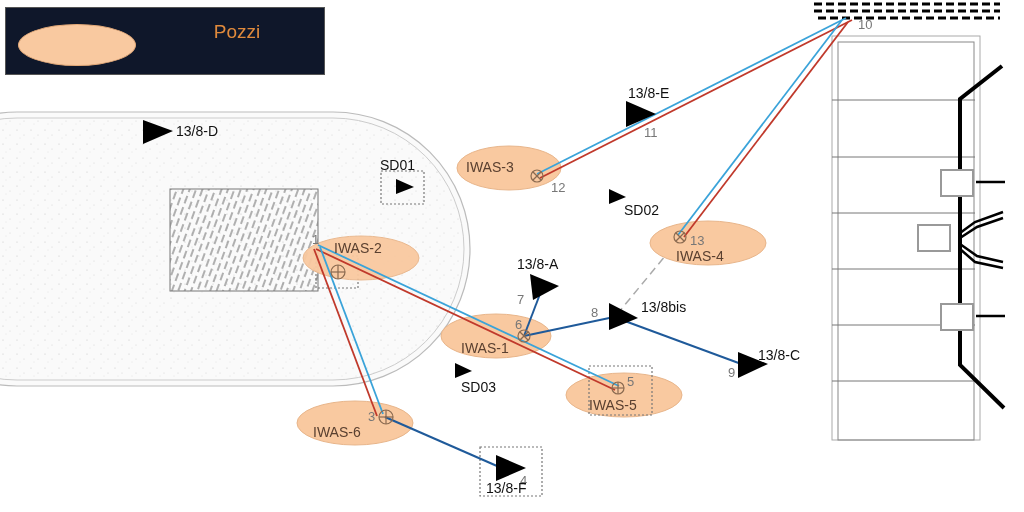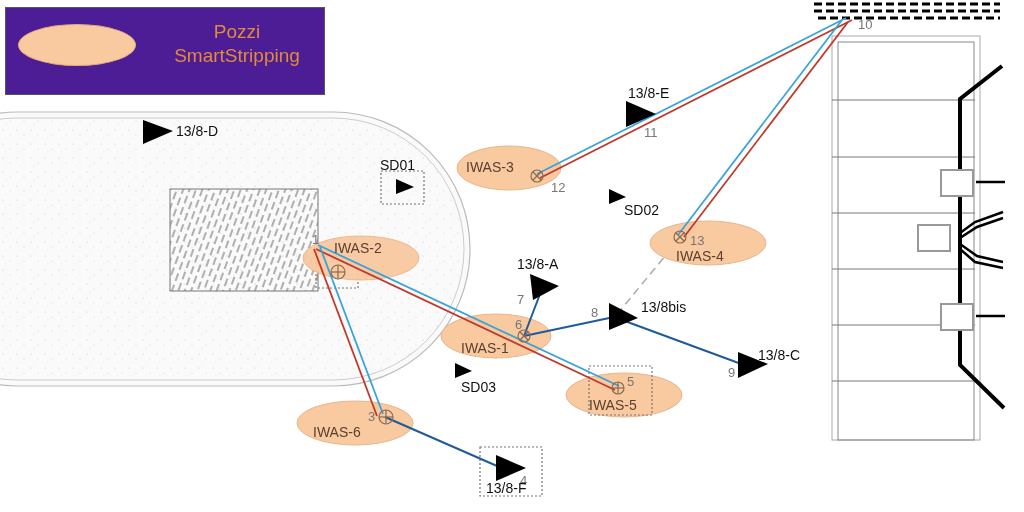--- a/index.html
+++ b/index.html
@@ -1,18 +1,18 @@
 <!DOCTYPE html>
 <html><head>
 <meta charset="utf-8">
 <style>
   html, body { margin: 0; padding: 0; background: #ffffff; }
   body { width: 1024px; height: 512px; overflow: hidden; position: relative; font-family: "Liberation Sans", sans-serif; }
   #map { position: absolute; left: 0; top: 0; width: 1024px; height: 512px; }
-  .legend-box { position: absolute; left: 5px; top: 7px; width: 320px; height: 88px; border: 1px solid #555; background: #4c1d95; box-sizing: border-box; }
+  .legend-box { position: absolute; left: 5px; top: 7px; width: 320px; height: 68px; border: 1px solid #555; background: #0f172a; box-sizing: border-box; }
   .legend-swatch { position: absolute; left: 12px; top: 16px; width: 118px; height: 42px; border-radius: 50%; background: #f9c9a0; border: 1px solid #e3a978; box-sizing: border-box; }
   .legend-label { position: absolute; left: 146px; top: 12px; width: 170px; text-align: center; color: #e08a3c; font-size: 19px; line-height: 24px; }
   svg text { font-family: "Liberation Sans", sans-serif; }
   .lbl { font-size: 14px; fill: #111; }
   .num { font-size: 13px; fill: #777; }
   .wlbl { font-size: 14px; fill: #5a4030; }
 </style>
 </head>
 <body>
 
@@ -182,15 +182,14 @@
     <text class="lbl" x="380" y="170">SD01</text>
     <text class="lbl" x="624" y="215">SD02</text>
     <text class="lbl" x="461" y="392">SD03</text>
   </g>
 </svg>
 
 <div class="legend-box">
   <div class="legend-swatch"></div>
   <div class="legend-label">
     <div>Pozzi</div>
-    <div>SmartStripping</div>
   </div>
 </div>
 
 </body></html>

